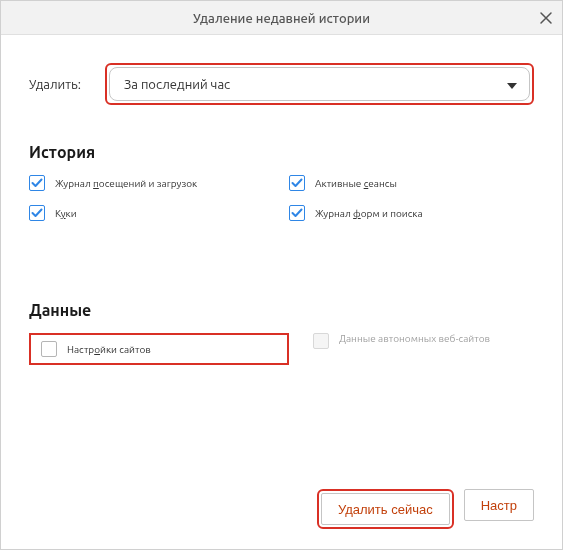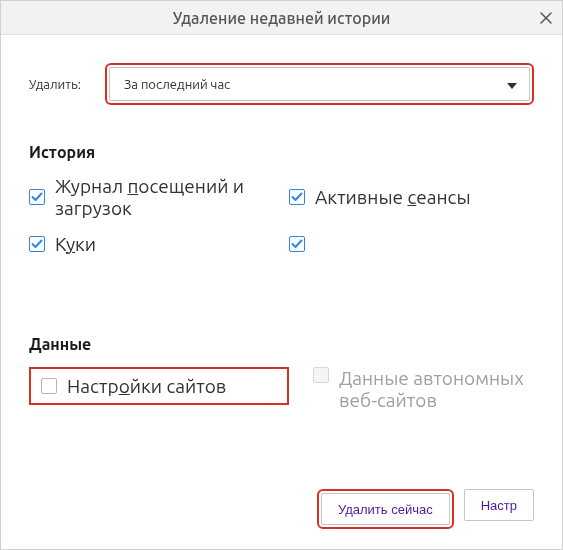--- a/index.html
+++ b/index.html
@@ -28,21 +28,21 @@
       background: #f2f2f2;
       border-bottom: 1px solid #e0e0e0;
       height: 34px;
       display: flex;
       align-items: center;
       justify-content: center;
       position: relative;
       color: #555;
     }
     .titlebar-title {
-      font-size: 16px;
+      font-size: 13px;
       font-weight: 500;
     }
     .close-icon {
       position: absolute;
       right: 8px;
       top: 50%;
       transform: translateY(-50%);
       width: 16px;
       height: 16px;
       cursor: pointer;
@@ -70,21 +70,21 @@
       padding: 2px;
     }
     .select-wrap {
       flex: 1;
     }
     .dropdown {
       width: 100%;
       height: 34px;
       background: #fff;
       border: 1px solid #c5c5c5;
-      border-radius: 2px;
+      border-radius: 8px;
       padding: 0 34px 0 14px;
       font-size: 13px;
       color: #333;
       position: relative;
       display: flex;
       align-items: center;
       cursor: pointer;
     }
     .dropdown-caret {
       position: absolute;
@@ -123,21 +123,21 @@
     }
     .checkbox.checked {
       border-color: #2f86e6;
     }
     .checkbox.disabled {
       background: #f5f5f5;
       border-color: #d8d8d8;
       cursor: not-allowed;
     }
     .checkbox-label {
-      font-size: 19px;
+      font-size: 10px;
       color: #333;
       cursor: pointer;
     }
     .checkbox-label.disabled {
       color: #a0a0a0;
       cursor: not-allowed;
     }
     .data-row {
       display: grid;
       grid-template-columns: 260px 1fr;
@@ -159,21 +159,21 @@
       padding-top: 26px;
       margin-top: auto;
     }
     .btn {
       background: #fff;
       border: 1px solid #c5c5c5;
       border-radius: 2px;
       height: 32px;
       padding: 0 16px;
       font-size: 13px;
-      color: #4c1d95;
+      color: #c2410c;
       cursor: pointer;
       display: inline-flex;
       align-items: center;
       justify-content: center;
     }
     .btn-highlight {
       border: 2px solid #d93025;
       border-radius: 6px;
       padding: 2px;
     }
@@ -243,20 +243,21 @@
         <span class="checkbox-label"><span>К</span><span class="u">у</span><span>ки</span></span>
       </div>
 
 
       <div class="checkbox-row">
         <span class="checkbox checked">
           <svg width="12" height="12" viewBox="0 0 12 12">
               <path d="M1.5 6 L4.5 9 L10.5 2.5" stroke="#2f86e6" stroke-width="2" fill="none" stroke-linecap="round" stroke-linejoin="round"></path>
             </svg>
         </span>
+        <span class="checkbox-label"><span>Журнал </span><span class="u">ф</span><span>орм и поиска</span></span>
       </div>
 
     </div>
 
     <div class="section-heading">Данные</div>
 
     <div class="data-row">
 
       <div class="sp-wrap">
         <div class="sp-highlight">

